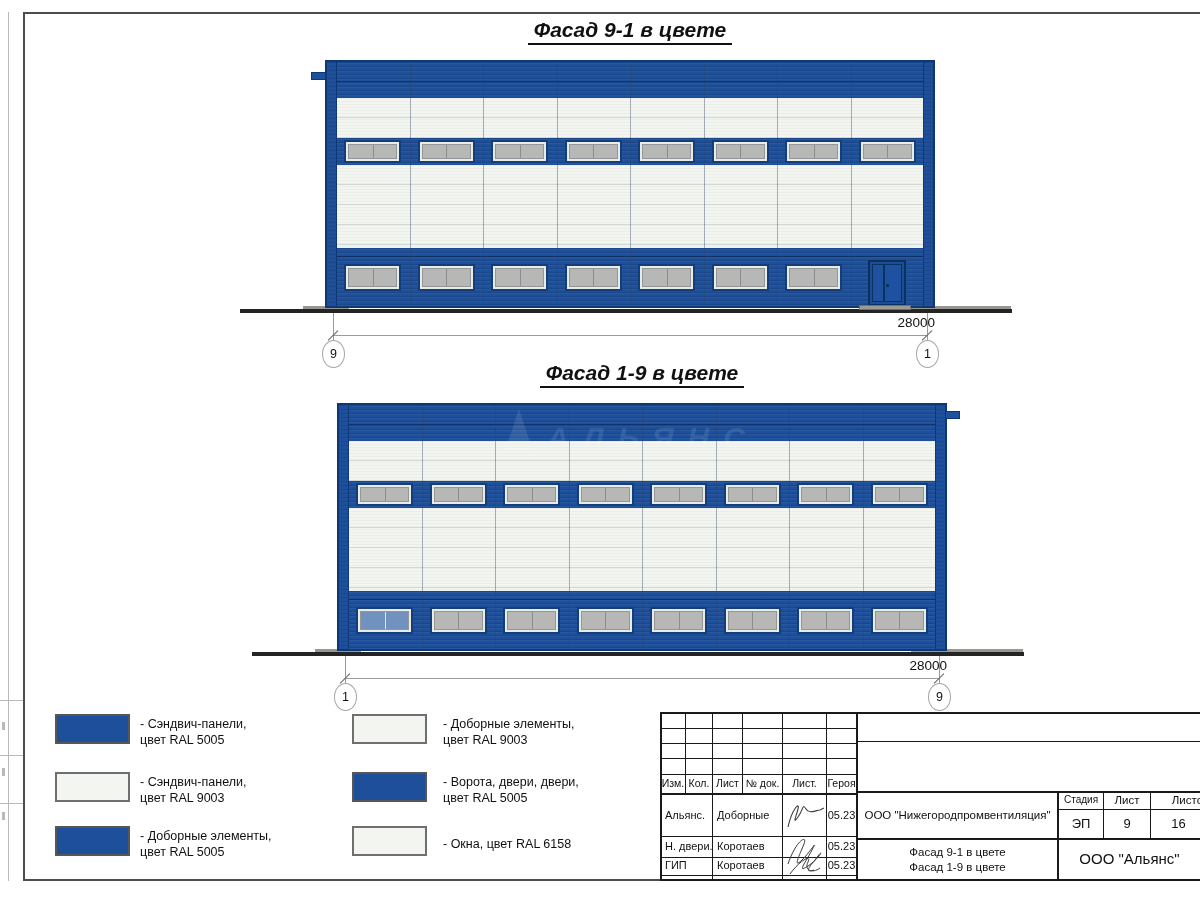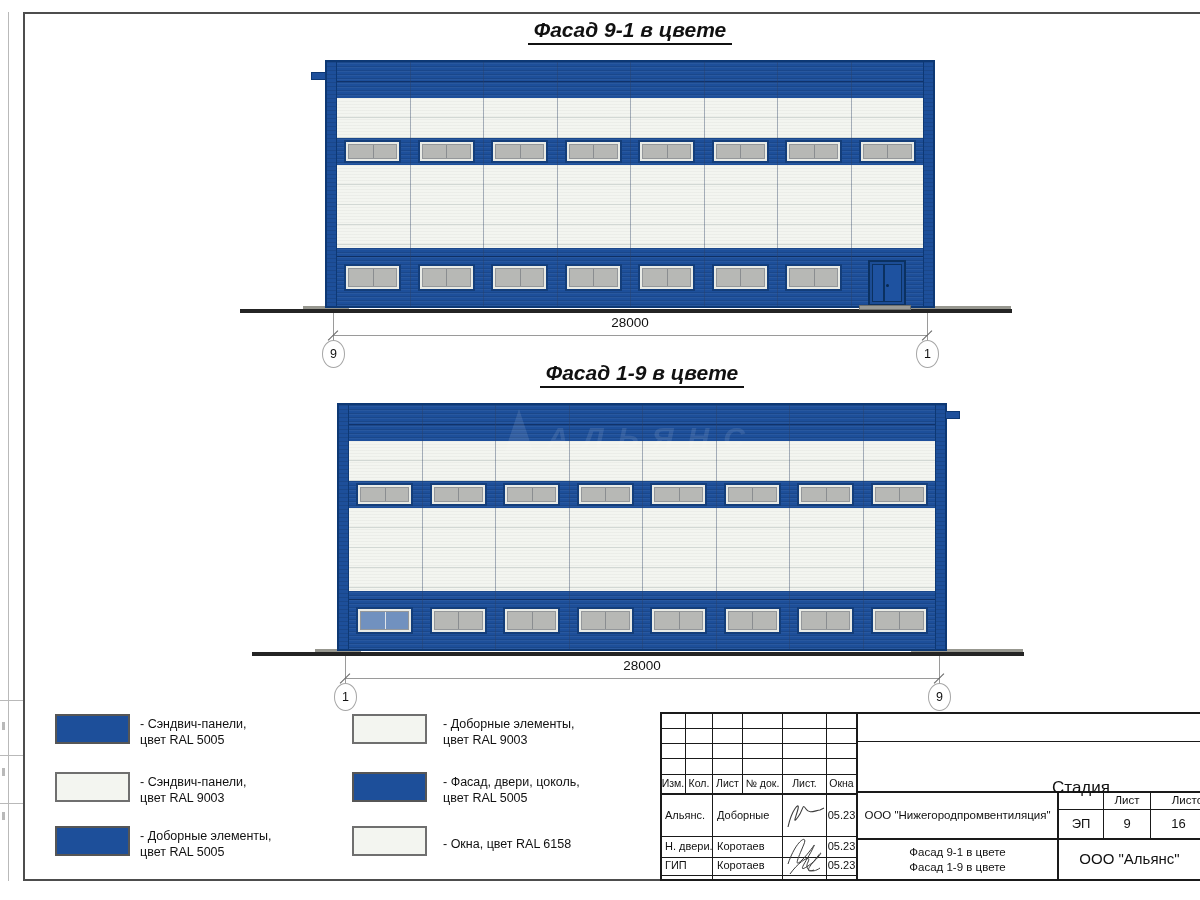--- a/index.html
+++ b/index.html
@@ -45,21 +45,21 @@
   .watermark{position:absolute;z-index:7;pointer-events:none;color:rgba(255,255,255,0.10);
     font-weight:bold;font-size:30px;letter-spacing:14px;font-style:italic}
   .wm-tri{position:absolute;z-index:7;width:0;height:0;border-left:14px solid transparent;
     border-right:14px solid transparent;border-bottom:42px solid rgba(255,255,255,0.10)}
   
   .fac-title{position:absolute;text-align:center;z-index:8}
   .fac-title span{font-style:italic;font-weight:bold;font-size:21px;border-bottom:2px solid #111;padding:0 6px 2px 6px}
   .dim-line{position:absolute;height:1px;background:#9a9a9a;z-index:1}
   .ext-line{position:absolute;width:1px;background:#9a9a9a;z-index:1}
   .tick{position:absolute;width:14px;height:1px;background:#666;transform:rotate(-45deg);z-index:2}
-  .dim-text{position:absolute;font-size:13.5px;text-align:center;z-index:2}
+  .dim-text{position:absolute;font-size:13.5px;text-align:right;z-index:2}
   .axis-circle{position:absolute;width:21px;height:26px;border:1px solid #a6a6a6;border-radius:50%;
     background:#fff;display:flex;align-items:center;justify-content:center;font-size:12.5px;z-index:2}
   
   .swatch{position:absolute;width:75px;height:30px;box-sizing:border-box}
   .swatch.blue{background:#1d4f9a;border:2px solid #565656}
   .swatch.white{background:#f3f5f0;border:2px solid #6f6f6f}
   .leg-label{position:absolute;font-size:12.5px;line-height:1.3;white-space:pre-line}
   
   .tb-line{position:absolute;background:#1a1a1a}
   .tb-cell{position:absolute;display:flex;align-items:center;justify-content:center;
@@ -254,21 +254,21 @@
 <div id="legend">
   <div class="swatch blue" style="left:55px;top:714px"></div>
   <div class="leg-label" style="left:140px;top:716px"><span>- Сэндвич-панели,</span><br><span>цвет RAL 5005</span></div>
   <div class="swatch white" style="left:55px;top:772px"></div>
   <div class="leg-label" style="left:140px;top:774px"><span>- Сэндвич-панели,</span><br><span>цвет RAL 9003</span></div>
   <div class="swatch blue" style="left:55px;top:826px"></div>
   <div class="leg-label" style="left:140px;top:828px"><span>- Доборные элементы,</span><br><span>цвет RAL 5005</span></div>
   <div class="swatch white" style="left:352px;top:714px"></div>
   <div class="leg-label" style="left:443px;top:716px"><span>- Доборные элементы,</span><br><span>цвет RAL 9003</span></div>
   <div class="swatch blue" style="left:352px;top:772px"></div>
-  <div class="leg-label" style="left:443px;top:774px"><span>- Фасад, двери, цоколь,</span><br><span>цвет RAL 5005</span></div>
+  <div class="leg-label" style="left:443px;top:774px"><span>- Ворота, двери, двери,</span><br><span>цвет RAL 5005</span></div>
   <div class="swatch white" style="left:352px;top:826px"></div>
   <div class="leg-label" style="left:443px;top:836px"><span>- Окна, цвет RAL 6158</span></div>
 </div>
 
 <div id="titleblock" style="position:absolute;left:660px;top:712px;width:540px;height:169px">
 
   <div class="tb-line" style="left:0;top:0;width:540px;height:2px"></div>
   <div class="tb-line" style="left:0;top:0;width:2px;height:169px"></div>
   <div class="tb-line" style="left:0;top:167px;width:540px;height:2px"></div>
 
@@ -294,42 +294,42 @@
   <div class="tb-line" style="left:196px;top:29px;width:344px;height:1px"></div>
   <div class="tb-line" style="left:196px;top:79px;width:344px;height:2px"></div>
   <div class="tb-line" style="left:397px;top:97px;width:143px;height:1px"></div>
   <div class="tb-line" style="left:196px;top:126px;width:344px;height:2px"></div>
 
   <div class="tb-cell" style="left:1px;top:62px;width:24px;height:19px;font-size:10.5px">Изм.</div>
   <div class="tb-cell" style="left:26px;top:62px;width:26px;height:19px;font-size:10.5px">Кол.</div>
   <div class="tb-cell" style="left:53px;top:62px;width:29px;height:19px;font-size:10.5px">Лист</div>
   <div class="tb-cell" style="left:83px;top:62px;width:39px;height:19px;font-size:10.5px">№ док.</div>
   <div class="tb-cell" style="left:123px;top:62px;width:43px;height:19px;font-size:10.5px">Лист.</div>
-  <div class="tb-cell" style="left:167px;top:62px;width:29px;height:19px;font-size:10.5px">Окна</div>
+  <div class="tb-cell" style="left:167px;top:62px;width:29px;height:19px;font-size:10.5px">Героя</div>
 
   <div class="tb-cell left" style="left:1px;top:83px;width:51px;height:41px">Альянс.</div>
   <div class="tb-cell left" style="left:53px;top:83px;width:69px;height:41px">Доборные</div>
   <div class="tb-cell" style="left:167px;top:83px;width:29px;height:41px">05.23</div>
   <div class="tb-cell left" style="left:1px;top:124px;width:51px;height:21px">Н. двери.</div>
   <div class="tb-cell left" style="left:53px;top:124px;width:69px;height:21px">Коротаев</div>
   <div class="tb-cell" style="left:167px;top:124px;width:29px;height:21px">05.23</div>
   <div class="tb-cell left" style="left:1px;top:145px;width:51px;height:18px">ГИП</div>
   <div class="tb-cell left" style="left:53px;top:145px;width:69px;height:18px">Коротаев</div>
   <div class="tb-cell" style="left:167px;top:145px;width:29px;height:18px">05.23</div>
 
   <svg class="sig" style="left:124px;top:85px" width="42" height="38" viewBox="0 0 42 38">
     <path d="M4,30 C8,12 16,4 14,12 C12,20 8,28 14,20 C20,12 18,6 22,12 C25,17 30,14 36,13 L40,11" fill="none" stroke="#3c3c3c" stroke-width="1.1"></path>
   </svg>
   <svg class="sig" style="left:122px;top:118px" width="46" height="48" viewBox="0 0 46 48">
     <path d="M6,34 C14,10 26,4 22,14 C18,24 10,40 20,30 C30,20 36,8 30,20 C24,32 14,44 26,36 C38,28 42,18 36,26 C30,34 20,44 32,40" fill="none" stroke="#3c3c3c" stroke-width="1.0"></path>
     <path d="M8,44 C18,30 30,24 26,32 C22,40 30,44 38,38" fill="none" stroke="#3c3c3c" stroke-width="1.0"></path>
   </svg>
 
   <div class="tb-cell" style="left:198px;top:81px;width:199px;height:45px;font-size:11.5px">ООО "Нижегородпромвентиляция"</div>
-  <div class="tb-cell" style="left:399px;top:67px;width:44px;height:17px;font-size:17px">Стадия</div>
+  <div class="tb-cell" style="left:399px;top:80px;width:44px;height:17px;font-size:10px">Стадия</div>
   <div class="tb-cell" style="left:444px;top:80px;width:46px;height:17px;font-size:11.5px">Лист</div>
   <div class="tb-cell" style="left:491px;top:80px;width:79px;height:17px;font-size:11.5px">Листов</div>
   <div class="tb-cell" style="left:399px;top:98px;width:44px;height:28px;font-size:13px">ЭП</div>
   <div class="tb-cell" style="left:444px;top:98px;width:46px;height:28px;font-size:13px">9</div>
   <div class="tb-cell" style="left:491px;top:98px;width:55px;height:28px;font-size:13px">16</div>
   <div class="tb-cell" style="left:198px;top:128px;width:199px;height:39px;font-size:11.5px;white-space:normal">
     <div><span>Фасад 9-1 в цвете</span><br><span>Фасад 1-9 в цвете</span></div>
   </div>
   <div class="tb-cell" style="left:399px;top:128px;width:141px;height:39px;font-size:15px">ООО "Альянс"</div>
 </div>

